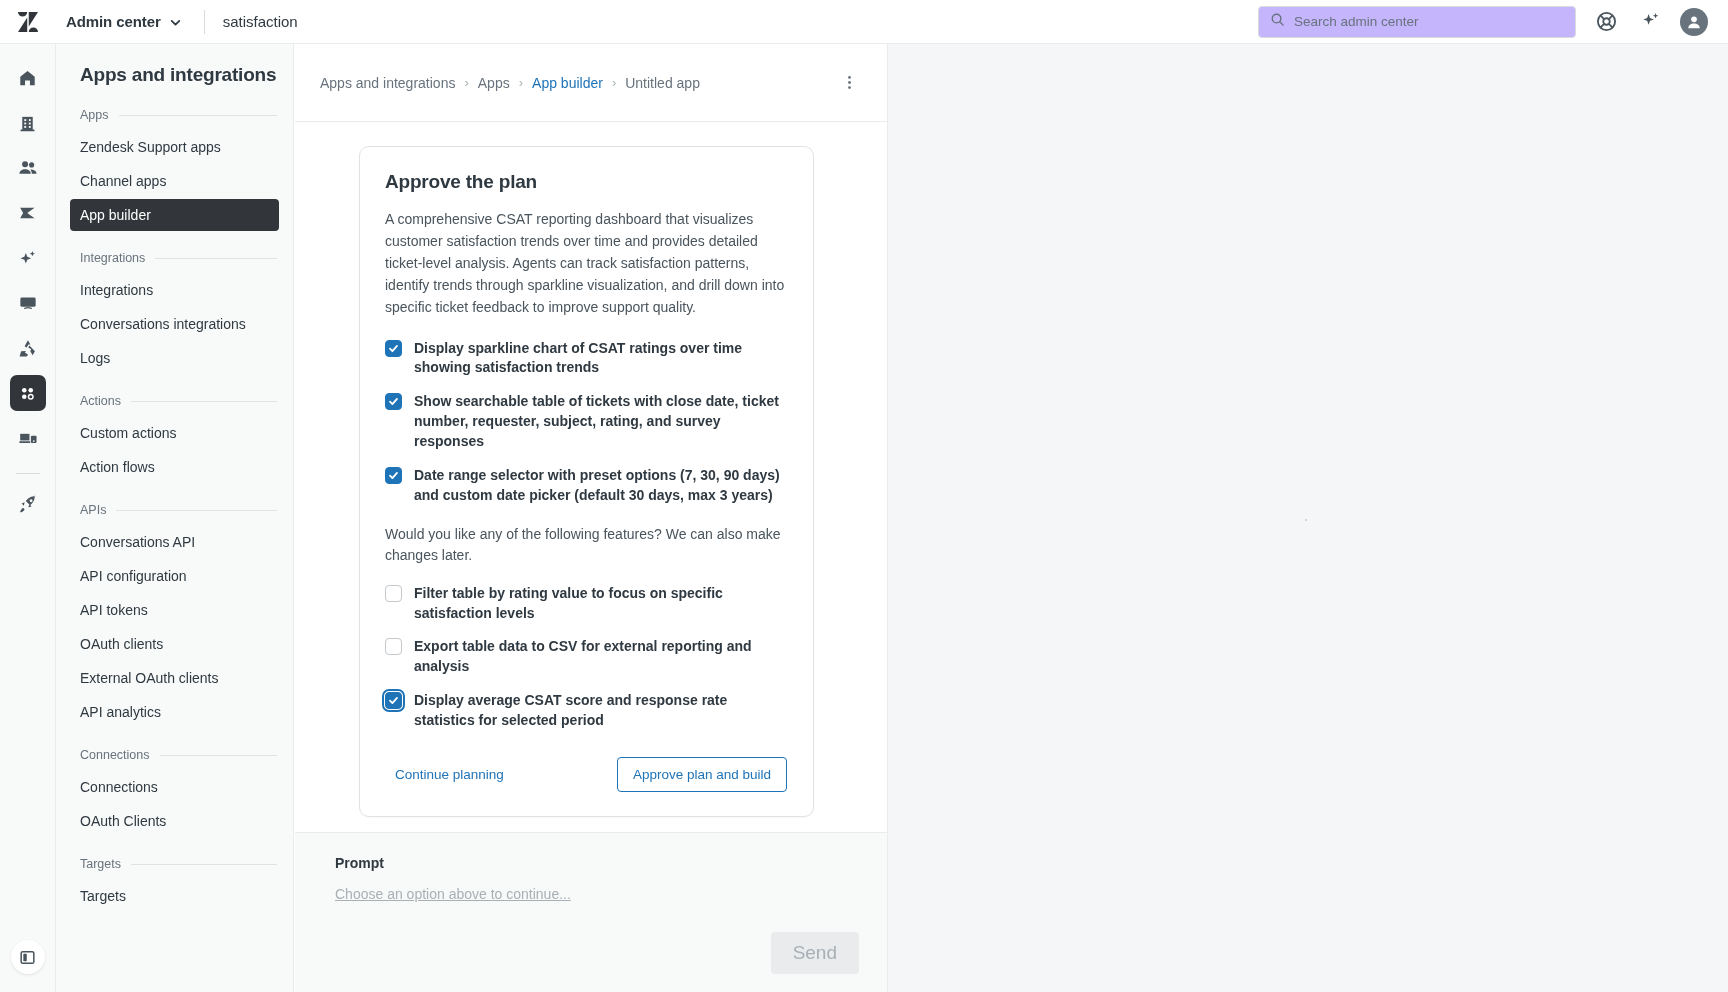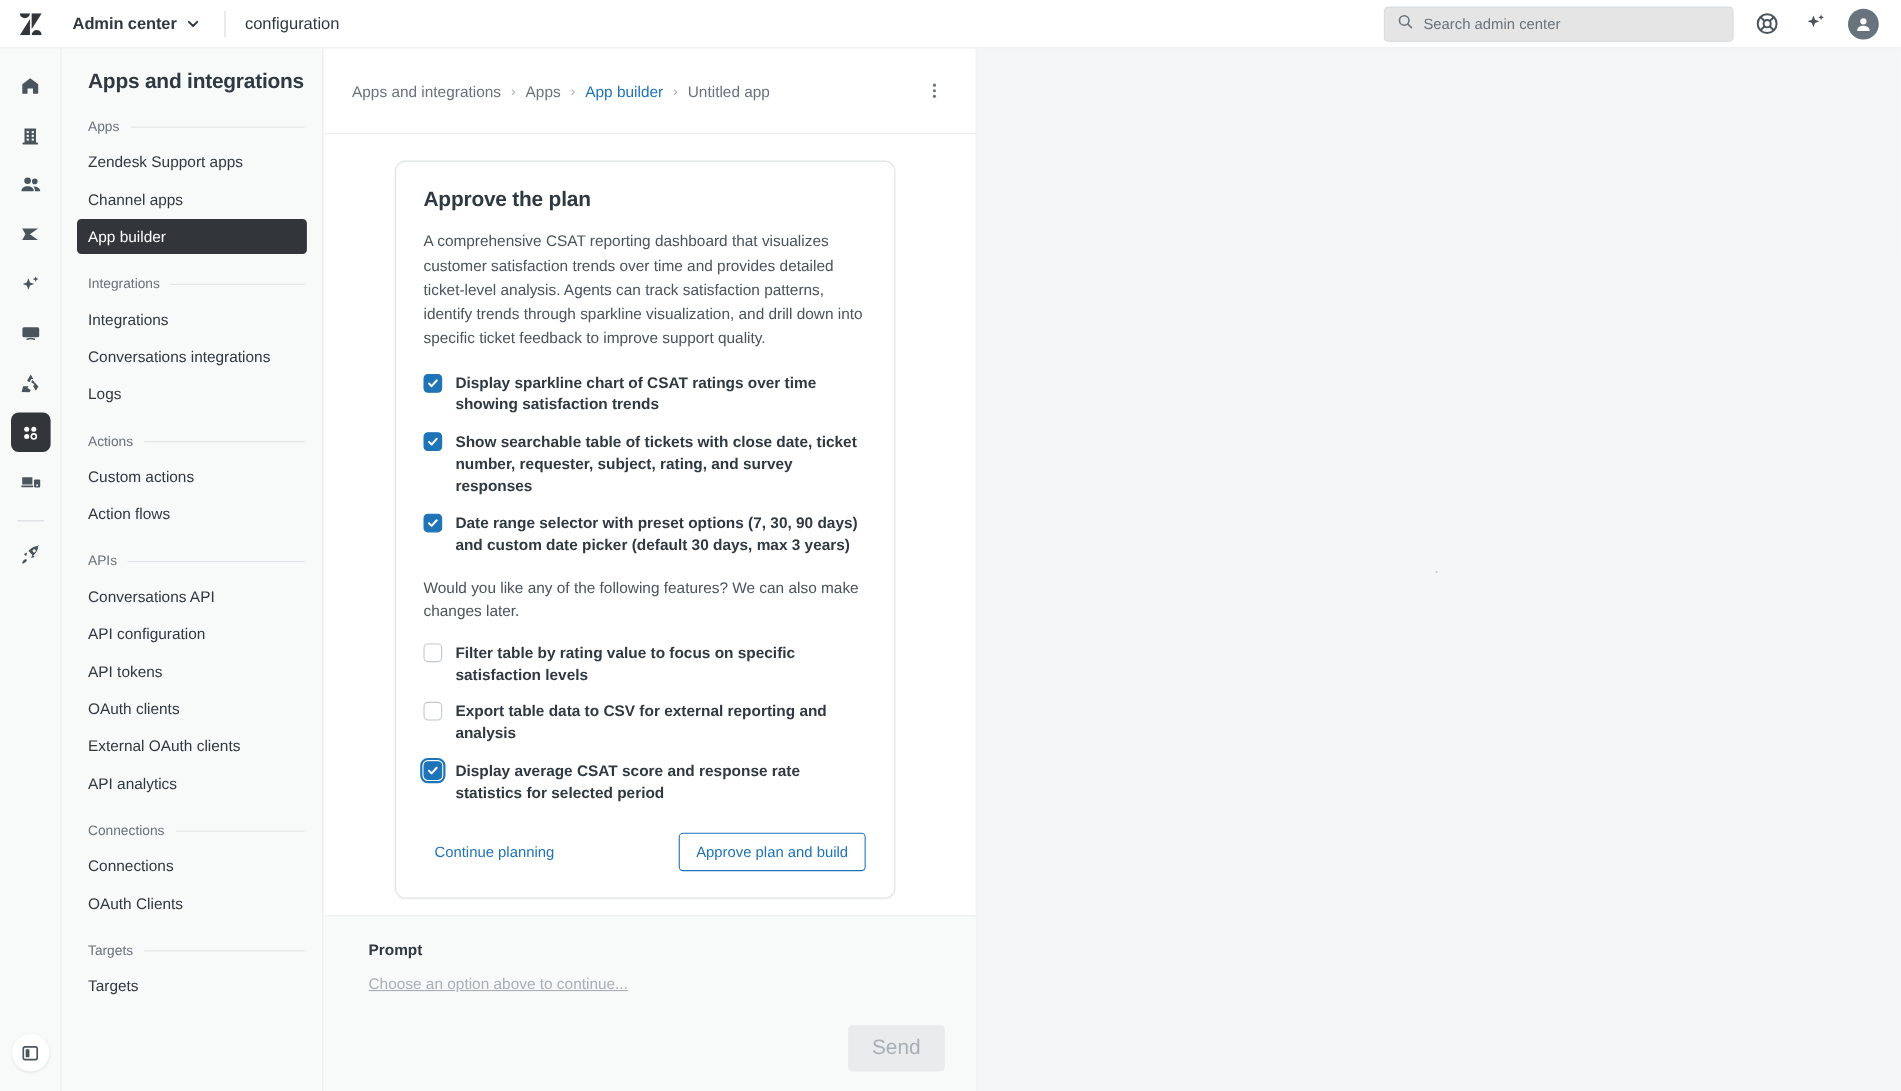--- a/index.html
+++ b/index.html
@@ -35,21 +35,21 @@
   }
   .account-name { font-size: 15px; color: #2f3941; }
   .topbar-right {
     margin-left: auto; display: flex; align-items: center; gap: 16px;
     padding-right: 20px;
   }
   .search-box {
     width: 318px; height: 32px;
     border: 1px solid #d8dcde; border-radius: 4px;
     display: flex; align-items: center; gap: 9px; padding: 0 11px;
-    background: #e5e5e5;
+    background: #c4b5fd;
   }
   .search-box input {
     border: none; outline: none; font-size: 13.5px; color: #2f3941;
     width: 100%; font-family: inherit; background: transparent;
   }
   .search-box input::placeholder { color: #68737d; }
   .icon-btn {
     width: 28px; height: 28px; display: flex; align-items: center;
     justify-content: center; cursor: pointer; border-radius: 4px;
   }
@@ -246,21 +246,21 @@
   </div>
   <div class="product-switcher">
     <span class="product-name">Admin center</span>
     <span class="chev">
       <svg width="13" height="13" viewBox="0 0 12 12" fill="none" stroke="#2f3941" stroke-width="1.6" stroke-linecap="round" stroke-linejoin="round">
         <path d="M2.5 4.5L6 8l3.5-3.5"></path>
       </svg>
     </span>
   </div>
   <div class="topbar-divider"></div>
-  <span class="account-name">configuration</span>
+  <span class="account-name">satisfaction</span>
 
   <div class="topbar-right">
     <div class="search-box">
       <span>
         <svg width="15" height="15" viewBox="0 0 16 16" fill="none" stroke="#68737d" stroke-width="1.5" stroke-linecap="round">
           <circle cx="7" cy="7" r="4.6"></circle>
             <path d="M10.4 10.4L14 14"></path>
         </svg>
       </span>
       <input type="text" placeholder="Search admin center" style="">

